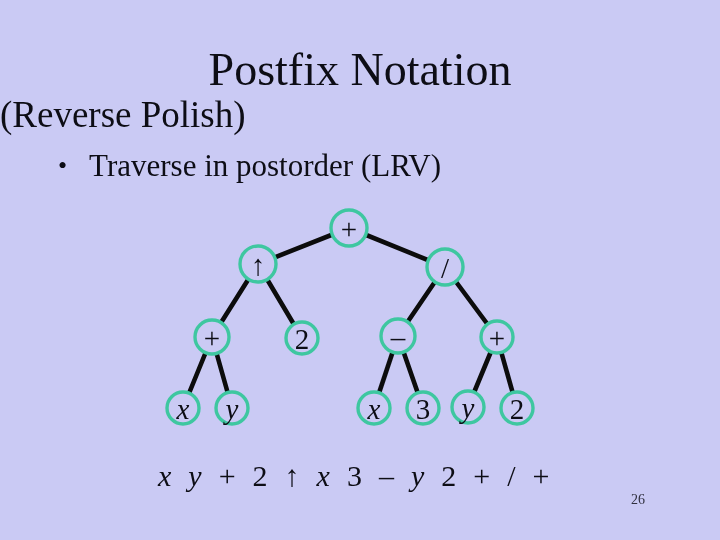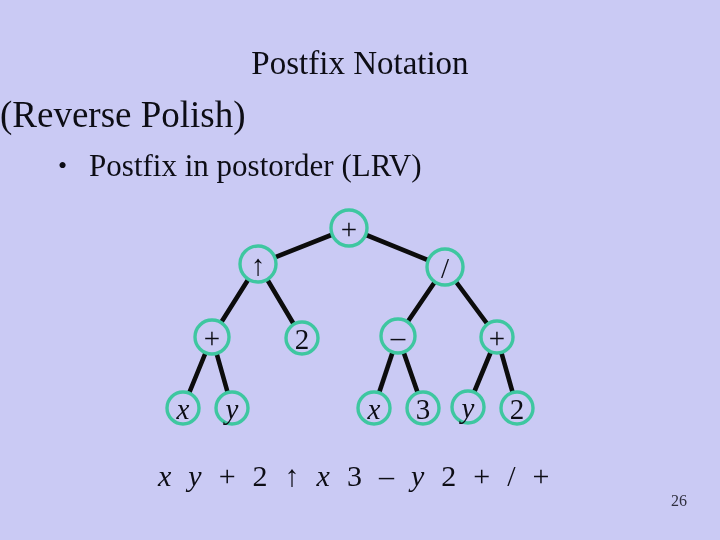--- a/index.html
+++ b/index.html
@@ -7,21 +7,21 @@
   }
   html,body{margin:0;padding:0;}
   body{
     width:720px;height:540px;position:relative;overflow:hidden;
     background:var(--bg);
     font-family:"Liberation Serif","DejaVu Serif",serif;
     color:var(--ink);
   }
   .title{
     position:absolute;top:47px;left:0;width:720px;text-align:center;
-    font-size:33px;line-height:1.0;white-space:nowrap;
+    font-size:46px;line-height:1.0;white-space:nowrap;
   }
   .subtitle{
     position:absolute;top:96px;left:0;width:720px;text-align:left;
     font-size:37px;line-height:1.0;white-space:nowrap;
   }
   .bullet-row{
     position:absolute;left:58px;top:149px;
     display:flex;align-items:baseline;gap:22px;
     font-size:31px;line-height:1.1;white-space:nowrap;
   }
@@ -34,36 +34,36 @@
     font-size:29px;fill:var(--ink);text-anchor:middle;
   }
   svg.tree text.var{font-style:italic;}
   .expr{
     position:absolute;left:158px;top:461px;
     display:flex;gap:17px;align-items:baseline;
     font-size:30px;line-height:1.0;
   }
   .expr .var{font-style:italic;}
   .page-number{
-    position:absolute;left:671px;top:492px;
-    font-size:16px;color:var(--pagenum);
+    position:absolute;left:631px;top:492px;
+    font-size:14px;color:var(--pagenum);
   }
 </style>
 </head>
 <body>
 
 <div>
 
   <div class="title">Postfix Notation</div>
 
   <div class="subtitle">(Reverse Polish)</div>
 
   <div class="bullet-row">
     <span class="bullet-marker">•</span>
-    <span>Postfix in postorder (LRV)</span>
+    <span>Traverse in postorder (LRV)</span>
   </div>
 
   <svg class="tree" width="720" height="540" viewBox="0 0 720 540">
       <line x1="349" y1="228" x2="258" y2="264"></line>
       <line x1="349" y1="228" x2="445" y2="267"></line>
       <line x1="258" y1="264" x2="212" y2="337"></line>
       <line x1="258" y1="264" x2="302" y2="338"></line>
       <line x1="445" y1="267" x2="398" y2="336"></line>
       <line x1="445" y1="267" x2="497" y2="337"></line>
       <line x1="212" y1="337" x2="183" y2="408"></line>

